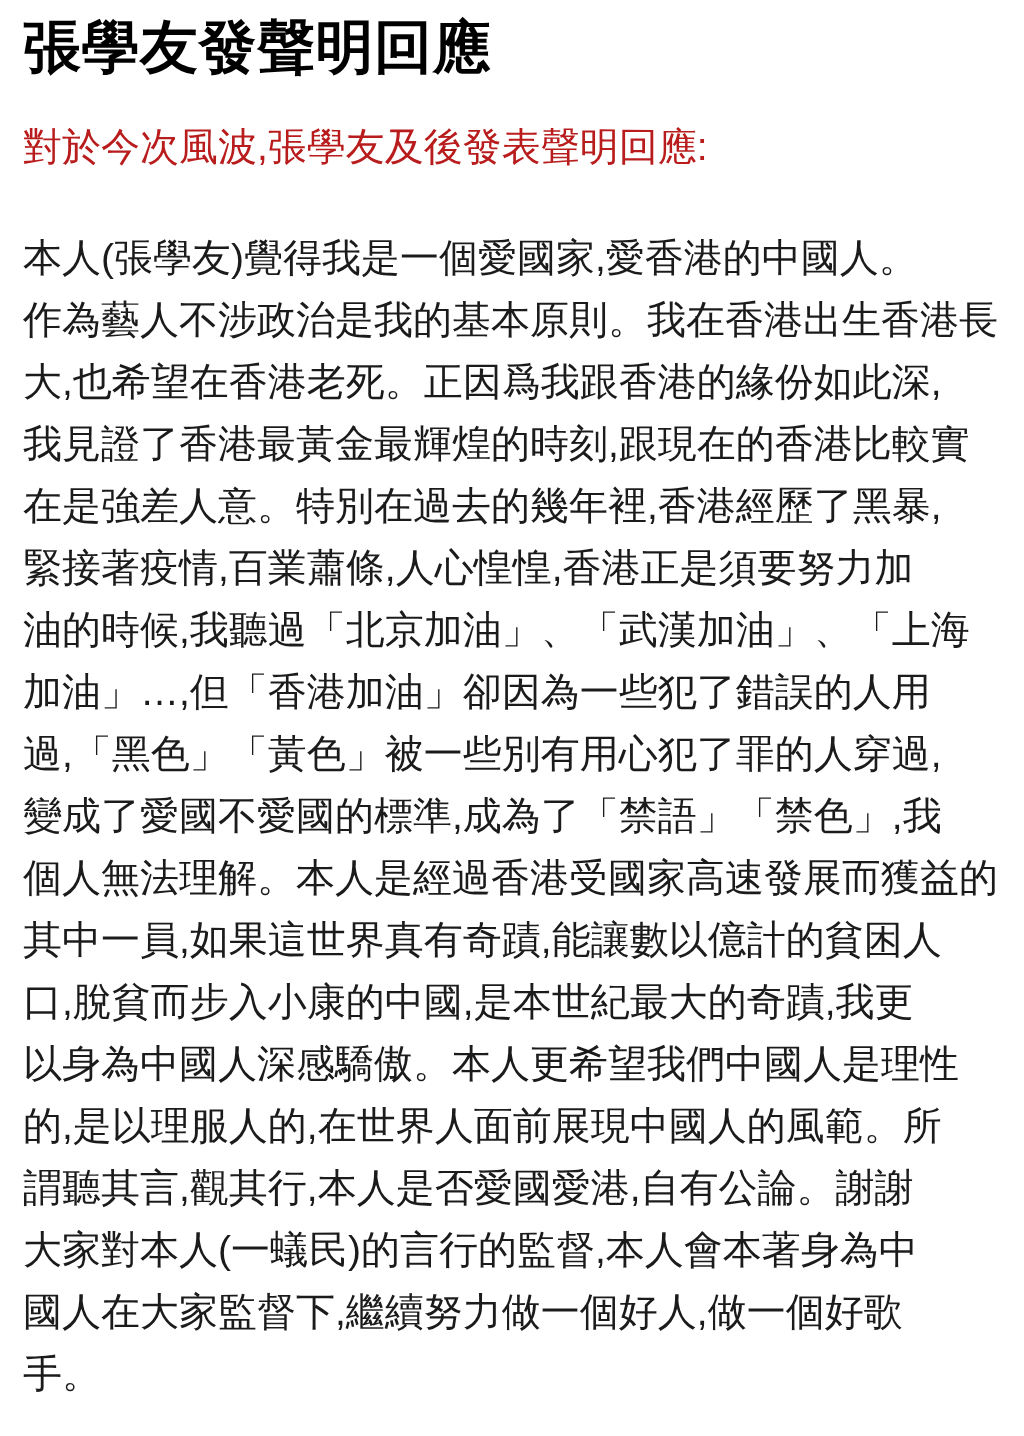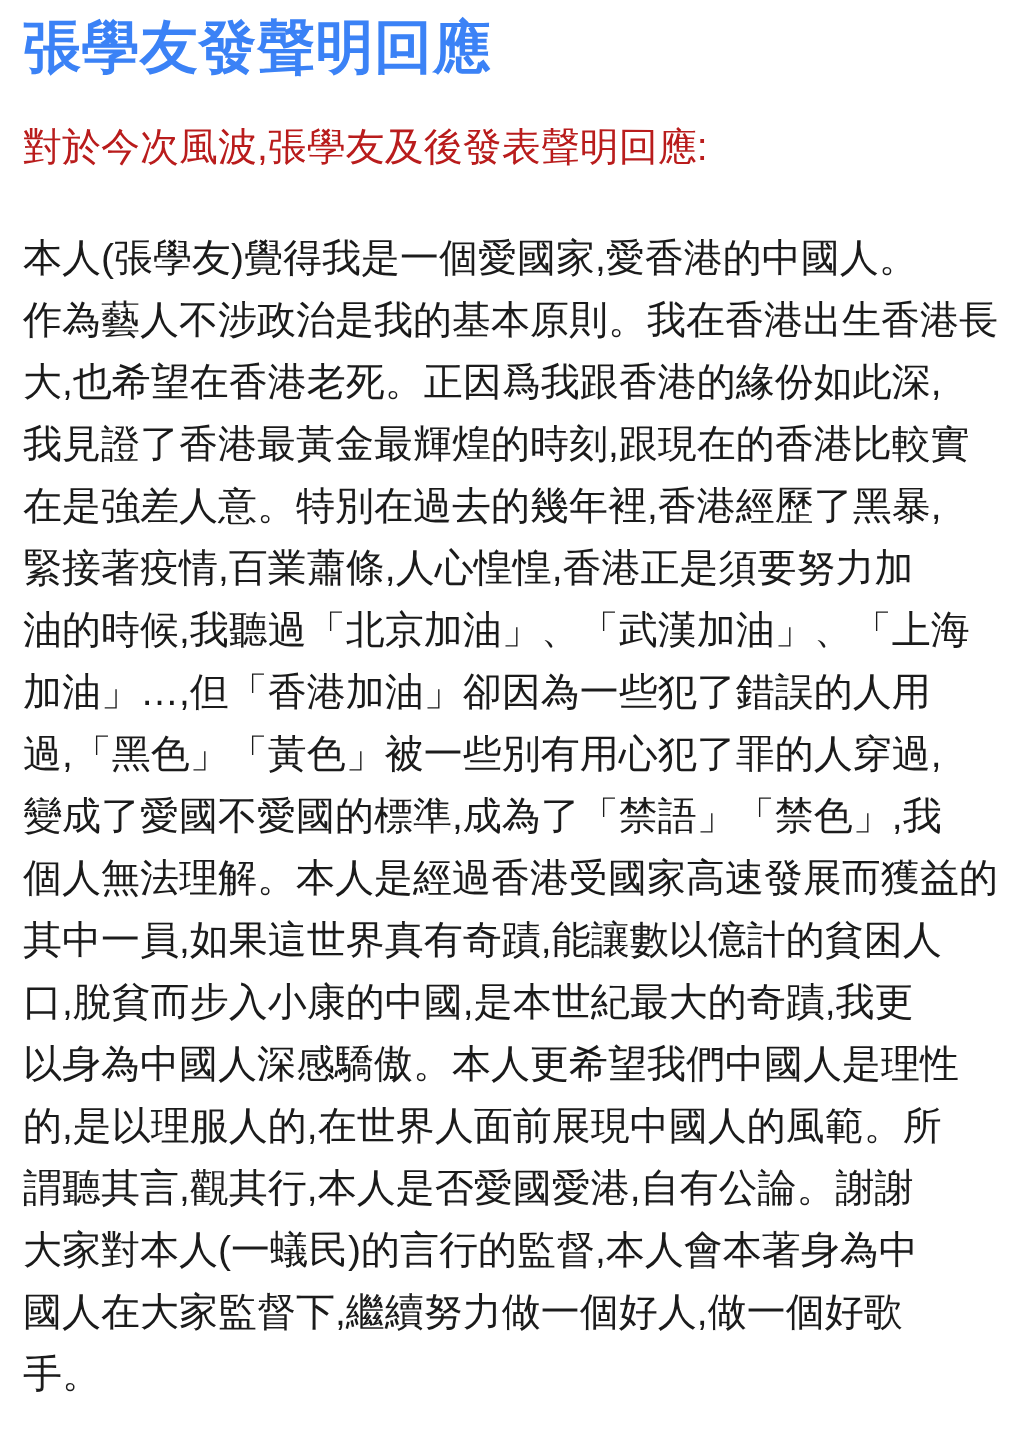--- a/index.html
+++ b/index.html
@@ -38,21 +38,21 @@
     line-height: 62px;
     color: #1b1b1b;
     white-space: pre-line;
     letter-spacing: 0px;
   }
 </style>
 </head>
 <body style="background: rgb(255, 255, 255);">
 
 <div class="article">
-  <h1 class="headline" style="color: #3b82f6;">張學友發聲明回應</h1>
+  <h1 class="headline" style="color: #000000;">張學友發聲明回應</h1>
 
   <p class="intro" style="color: #b91c1c;">對於今次風波,張學友及後發表聲明回應:</p>
 
   <p class="statement" style="color: rgb(27, 27, 27);">本人(張學友)覺得我是一個愛國家,愛香港的中國人。
 作為藝人不涉政治是我的基本原則。我在香港出生香港長
 大,也希望在香港老死。正因爲我跟香港的緣份如此深,
 我見證了香港最黃金最輝煌的時刻,跟現在的香港比較實
 在是強差人意。特別在過去的幾年裡,香港經歷了黑暴,
 緊接著疫情,百業蕭條,人心惶惶,香港正是須要努力加
 油的時候,我聽過「北京加油」、「武漢加油」、「上海

